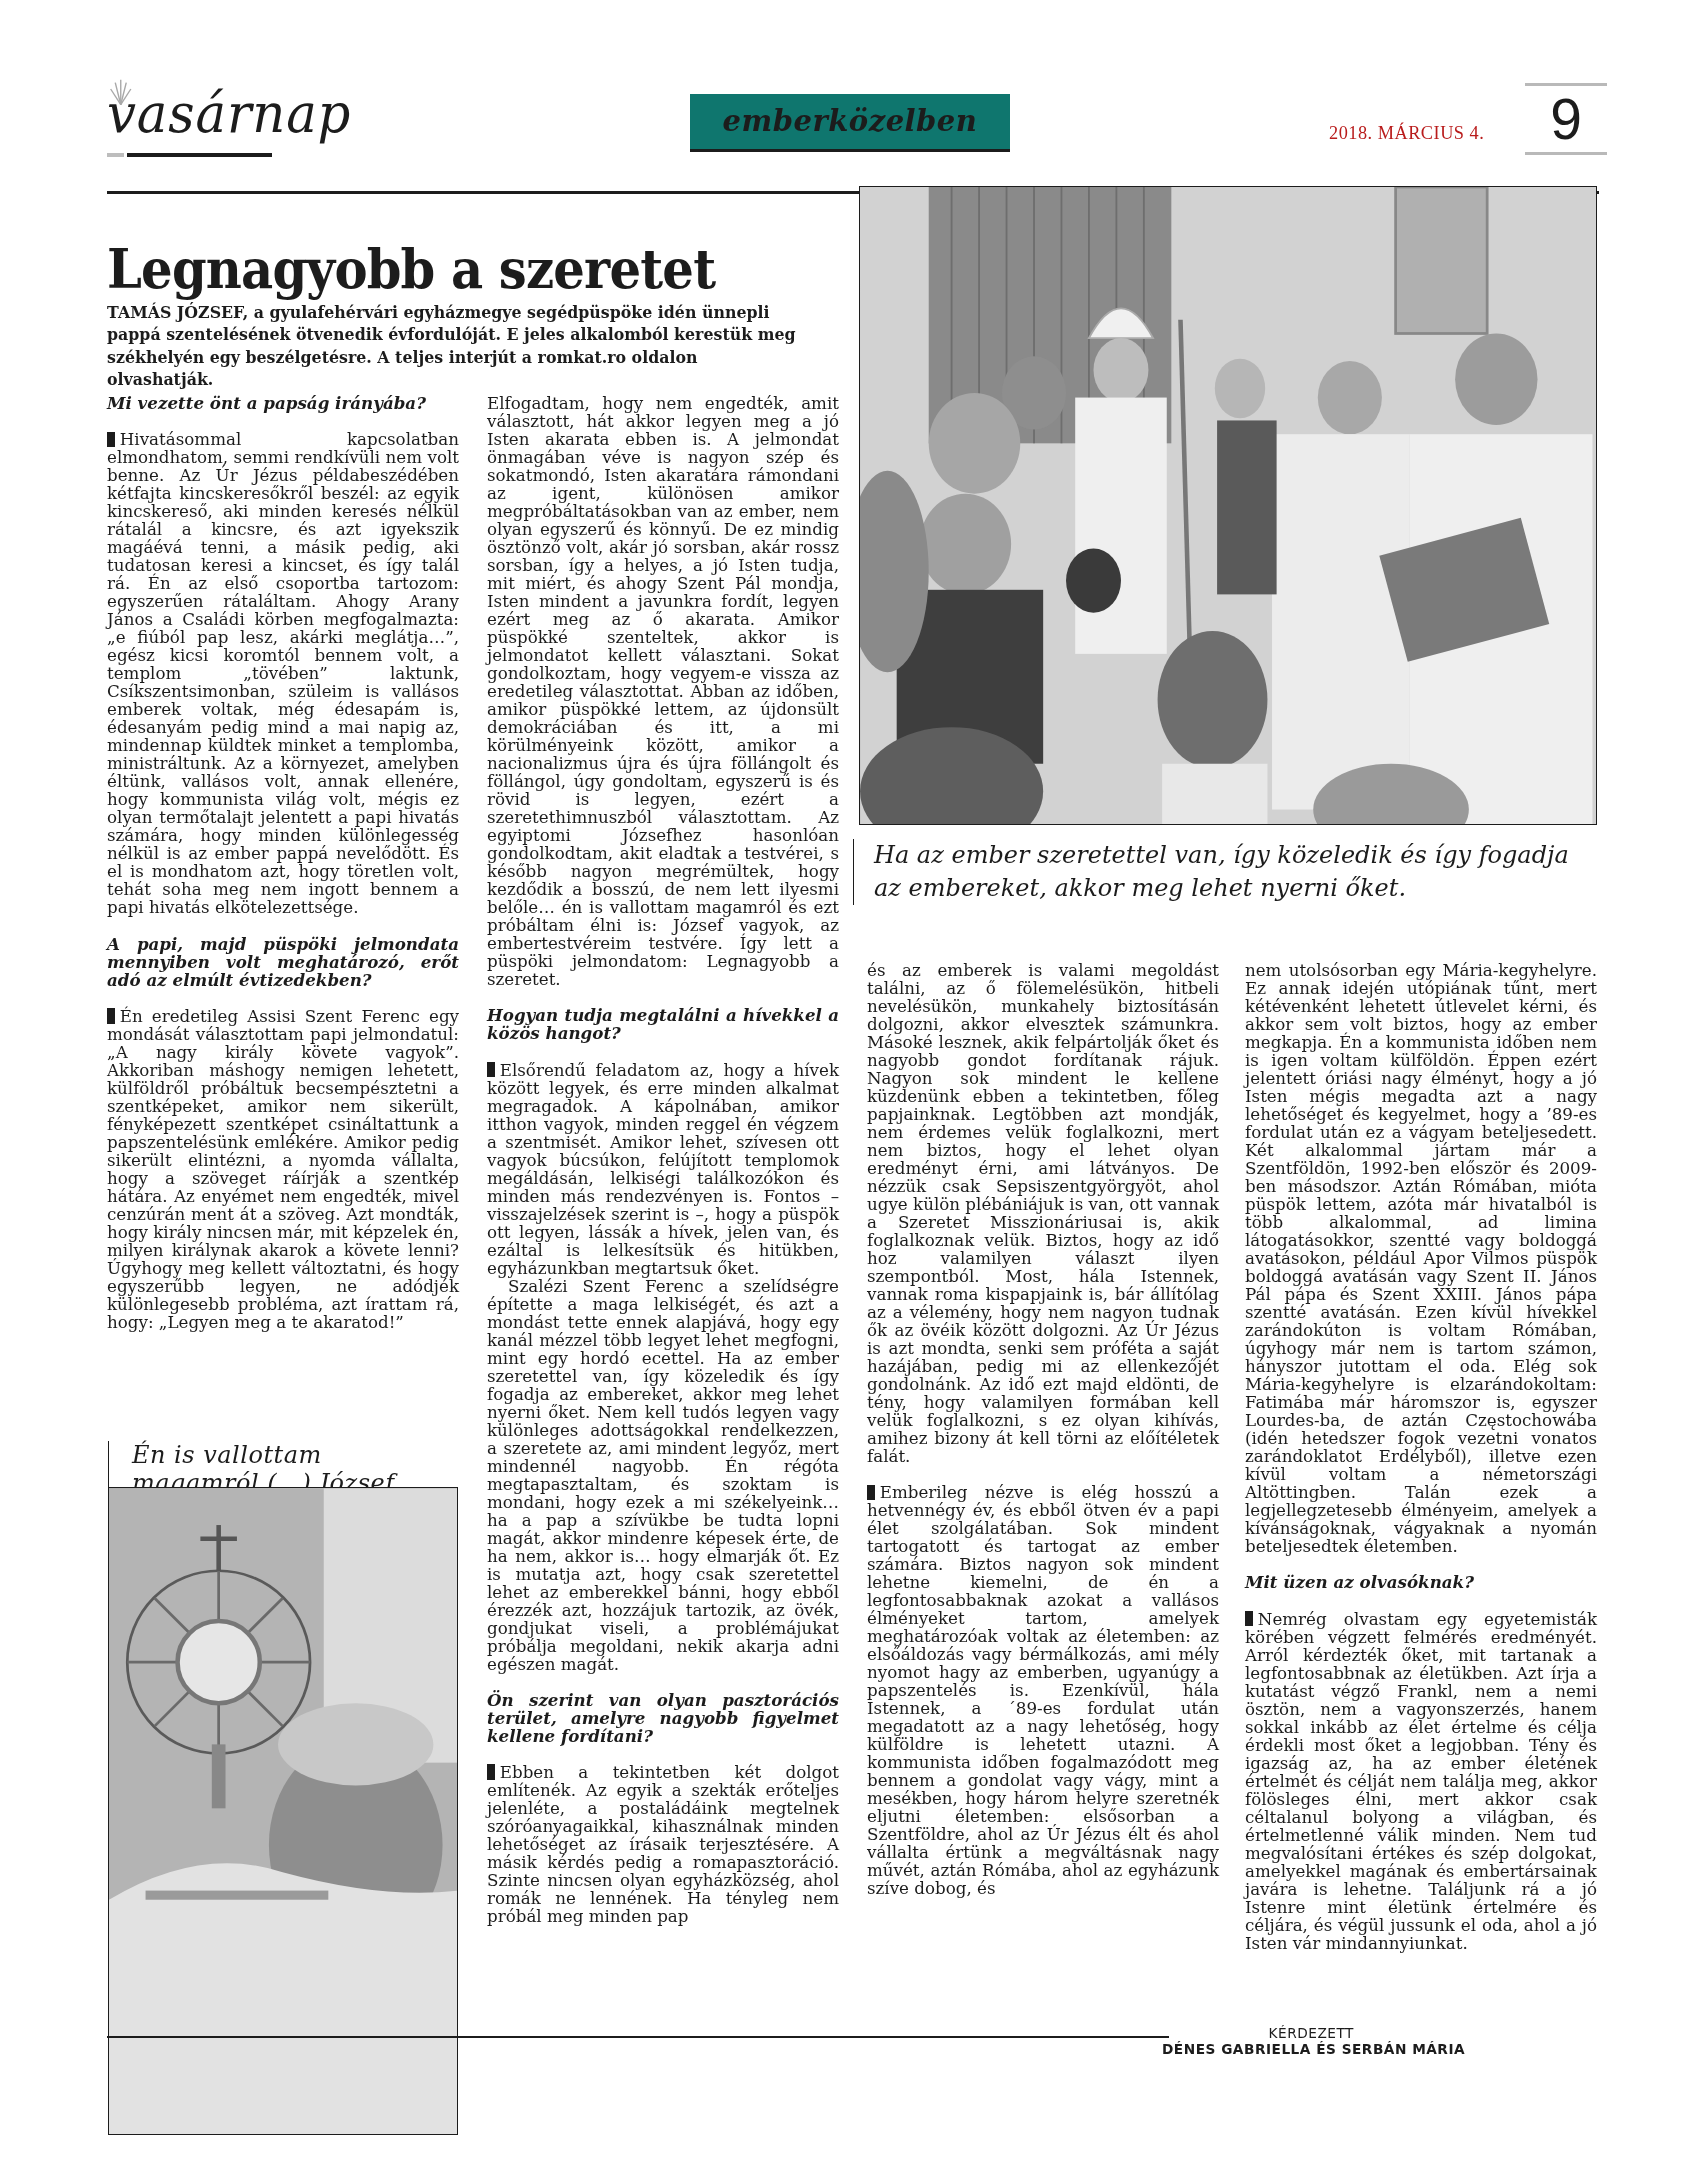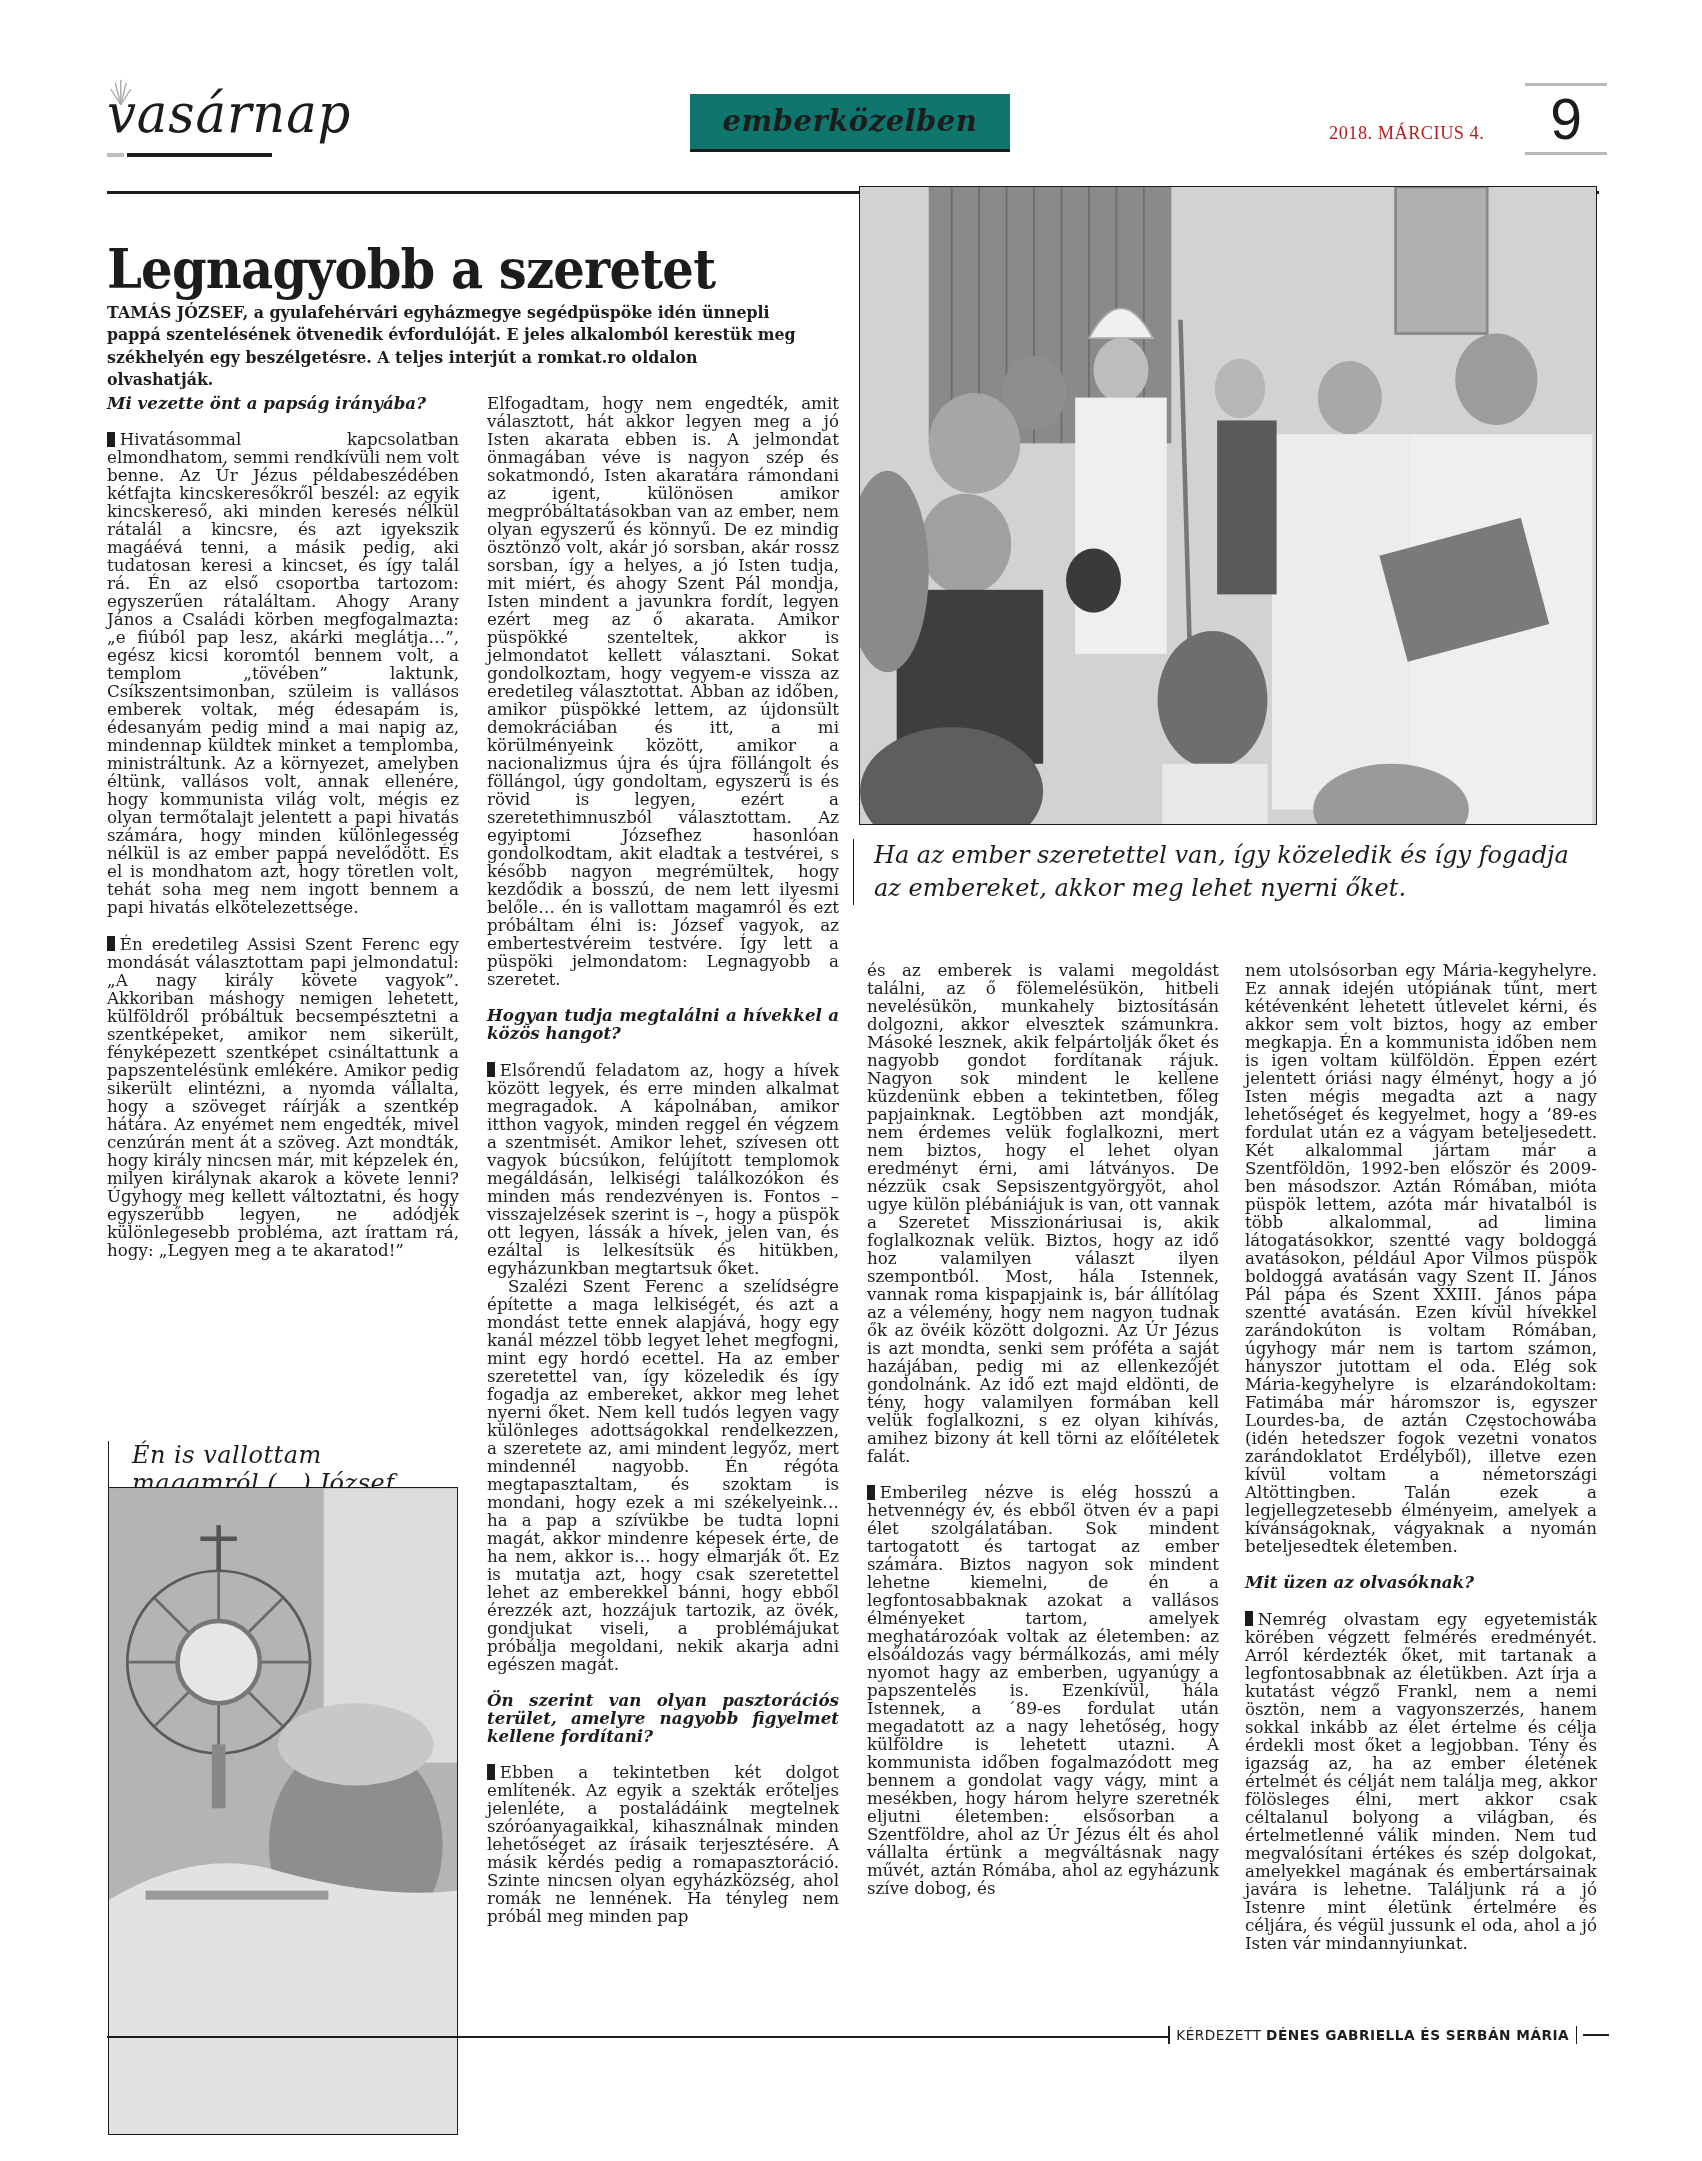--- a/index.html
+++ b/index.html
@@ -48,21 +48,21 @@
 
   
   .photo { position: absolute; border: 1.8px solid #1c1c1c; box-sizing: border-box; overflow: hidden; background: #9a9a9a; }
   .photo-main { left: 859px; top: 186px; width: 738px; height: 639px; background: linear-gradient(180deg, #d9d9d9 0%, #cfcfcf 25%, #8c8c8c 45%, #707070 70%, #5b5b5b 100%); }
   .photo-portrait { left: 108px; top: 1487px; width: 350px; height: 648px; background: linear-gradient(135deg, #a9a9a9 0%, #c9c9c9 40%, #9c9c9c 70%, #7c7c7c 100%); }
 
   .photo svg { position: absolute; left: 0; top: 0; }
 
   
   .bottom-rule { position: absolute; left: 107px; top: 2036px; width: 1062px; height: 1.8px; background: #1c1c1c; }
-  .byline { position: absolute; left: 1162px; top: 2025px; height: 20px; display: flex; align-items: center; font-family: "DejaVu Sans", sans-serif; font-size: 13.7px; color: #1c1c1c; letter-spacing: 0.5px; }
+  .byline { position: absolute; left: 1162px; top: 2025px; height: 20px; display: flex; align-items: center; font-family: "DejaVu Sans", sans-serif; font-size: 13.7px; color: #1c1c1c; letter-spacing: 0.5px; flex-direction: column; }
   .byline .tick { width: 1.4px; height: 18.3px; background: #1c1c1c; margin: 0 6.4px; }
   .byline .label { font-weight: normal; margin-right: 4.6px; }
   .byline .names { font-weight: bold; }
   .byline .tail { width: 26px; height: 1.8px; background: #1c1c1c; }
 </style>
 </head>
 <body>
 
 <div class="masthead">
   <div class="logo">
@@ -94,20 +94,21 @@
 </div>
 
 <div class="top-rule"></div>
 
 <h1 class="headline">Legnagyobb a szeretet</h1>
 <p class="lead">TAMÁS JÓZSEF, a gyulafehérvári egyházmegye segédpüspöke idén ünnepli pappá szentelésének ötvenedik évfordulóját. E jeles alkalomból kerestük meg székhelyén egy beszélgetésre. A teljes interjút a romkat.ro oldalon olvashatják.</p>
 
 <div class="col col1">
   <p class="q">Mi vezette önt a papság irányába?</p>
   <p class="a"><span class="marker"></span><span>Hivatásommal kapcsolatban elmondhatom, semmi rendkívüli nem volt benne. Az Úr Jézus példabeszédében kétfajta kincskeresőkről beszél: az egyik kincskereső, aki minden keresés nélkül rátalál a kincsre, és azt igyekszik magáévá tenni, a másik pedig, aki tudatosan keresi a kincset, és így talál rá. Én az első csoportba tartozom: egyszerűen rátaláltam. Ahogy Arany János a Családi körben megfogalmazta: „e fiúból pap lesz, akárki meglátja…”, egész kicsi koromtól bennem volt, a templom „tövében” laktunk, Csíkszentsimonban, szüleim is vallásos emberek voltak, még édesapám is, édesanyám pedig mind a mai napig az, mindennap küldtek minket a templomba, ministráltunk. Az a környezet, amelyben éltünk, vallásos volt, annak ellenére, hogy kommunista világ volt, mégis ez olyan termőtalajt jelentett a papi hivatás számára, hogy minden különlegesség nélkül is az ember pappá nevelődött. És el is mondhatom azt, hogy töretlen volt, tehát soha meg nem ingott bennem a papi hivatás elkötelezettsége.</span></p>
+  <p class="q">A papi, majd püspöki jelmondata mennyiben volt meghatározó, erőt adó az elmúlt évtizedekben?</p>
   <p class="a tight"><span class="marker"></span><span>Én eredetileg Assisi Szent Ferenc egy mondását választottam papi jelmondatul: „A nagy király követe vagyok”. Akkoriban máshogy nemigen lehetett, külföldről próbáltuk becsempésztetni a szentképeket, amikor nem sikerült, fényképezett szentképet csináltattunk a papszentelésünk emlékére. Amikor pedig sikerült elintézni, a nyomda vállalta, hogy a szöveget ráírják a szentkép hátára. Az enyémet nem engedték, mivel cenzúrán ment át a szöveg. Azt mondták, hogy király nincsen már, mit képzelek én, milyen királynak akarok a követe lenni? Úgyhogy meg kellett változtatni, és hogy egyszerűbb legyen, ne adódjék különlegesebb probléma, azt írattam rá, hogy: „Legyen meg a te akaratod!”</span></p>
 </div>
 
 <div class="pull pull-left">Én is vallottam magamról (...) József vagyok, embertestvéreim testvére.</div>
 
 <div class="photo photo-portrait">
   <svg width="350" height="648" viewBox="0 0 766 1416">
     <rect x="0" y="0" width="766" height="1416" fill="#b4b4b4"></rect>
     <rect x="470" y="0" width="296" height="600" fill="#dcdcdc"></rect>
     <circle cx="240" cy="380" r="200" fill="none" stroke="#5a5a5a" stroke-width="6"></circle>

